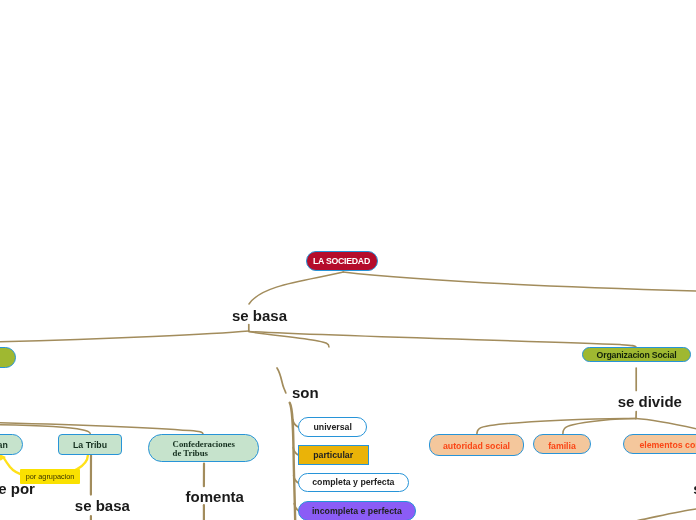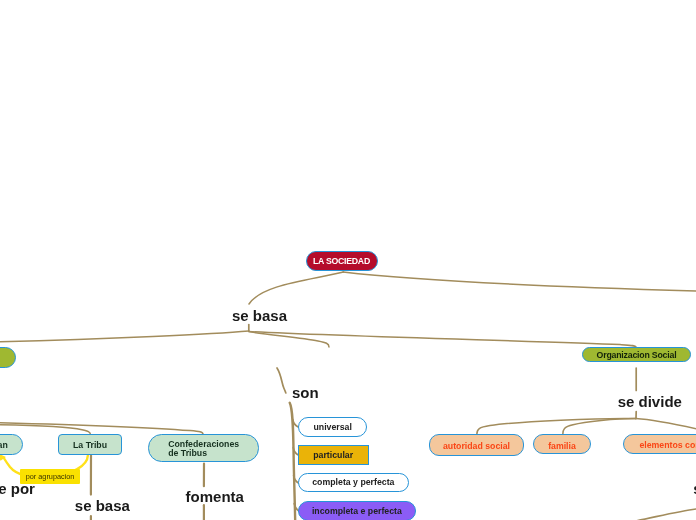--- a/index.html
+++ b/index.html
@@ -83,21 +83,21 @@
               background:#c6e3cc;color:#15301f;justify-content:flex-end;padding-right:13.8px;">
     <span>an</span>
   </div>
 
   <div class="node" style="left:58px;top:434px;width:64px;height:21px;border-radius:4px;
               background:#c6e3cc;color:#15301f;">
     <span>La Tribu</span>
   </div>
 
   <div class="node" style="left:148.4px;top:434.4px;width:110.6px;height:27.2px;border-radius:13.6px;
-              background:#c6e3cc;color:#15301f;line-height:9.2px;padding-top:3px;">
+              background:#c6e3cc;color:#15301f;line-height:9.2px;padding-top:3px;font-family:Liberation Serif, serif;">
     <div style="text-align:left;">
       <div>Confederaciones</div>
       <div>de Tribus</div>
     </div>
   </div>
 
   <div class="node" style="left:297.9px;top:416.9px;width:69.6px;height:19.8px;border-radius:10px;
               background:#fff;color:#222;">
     <span>universal</span>
   </div>

